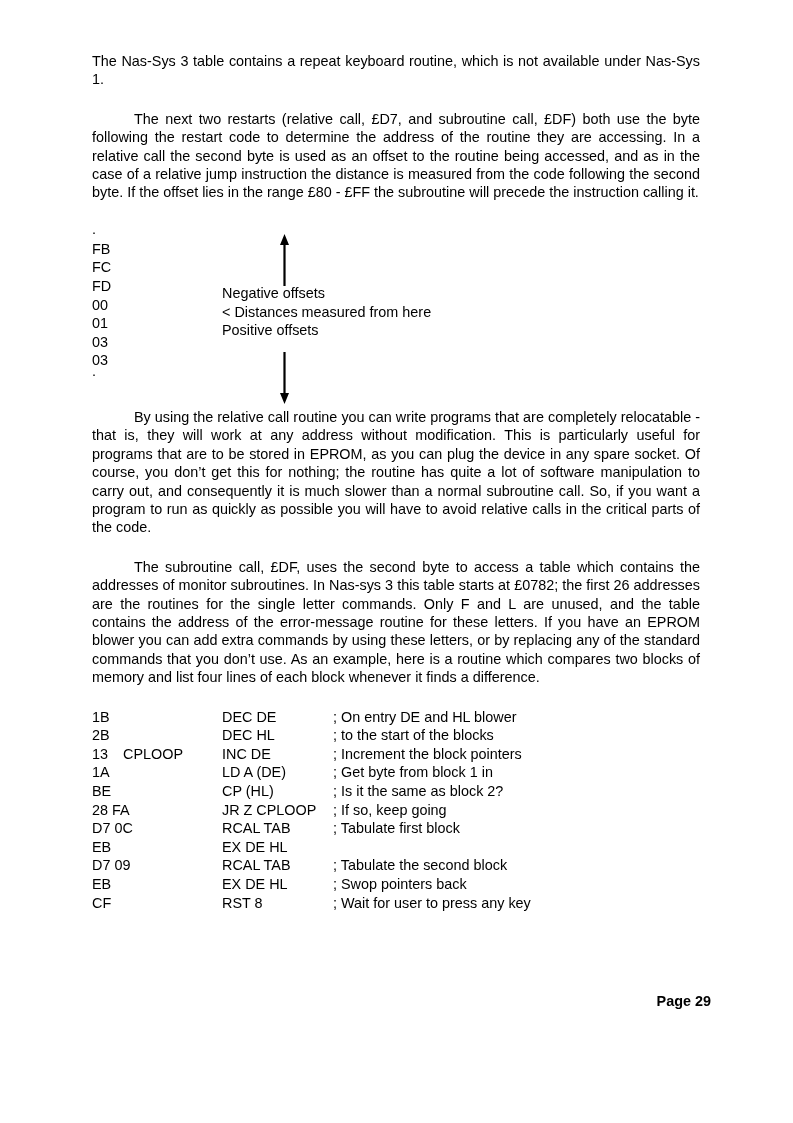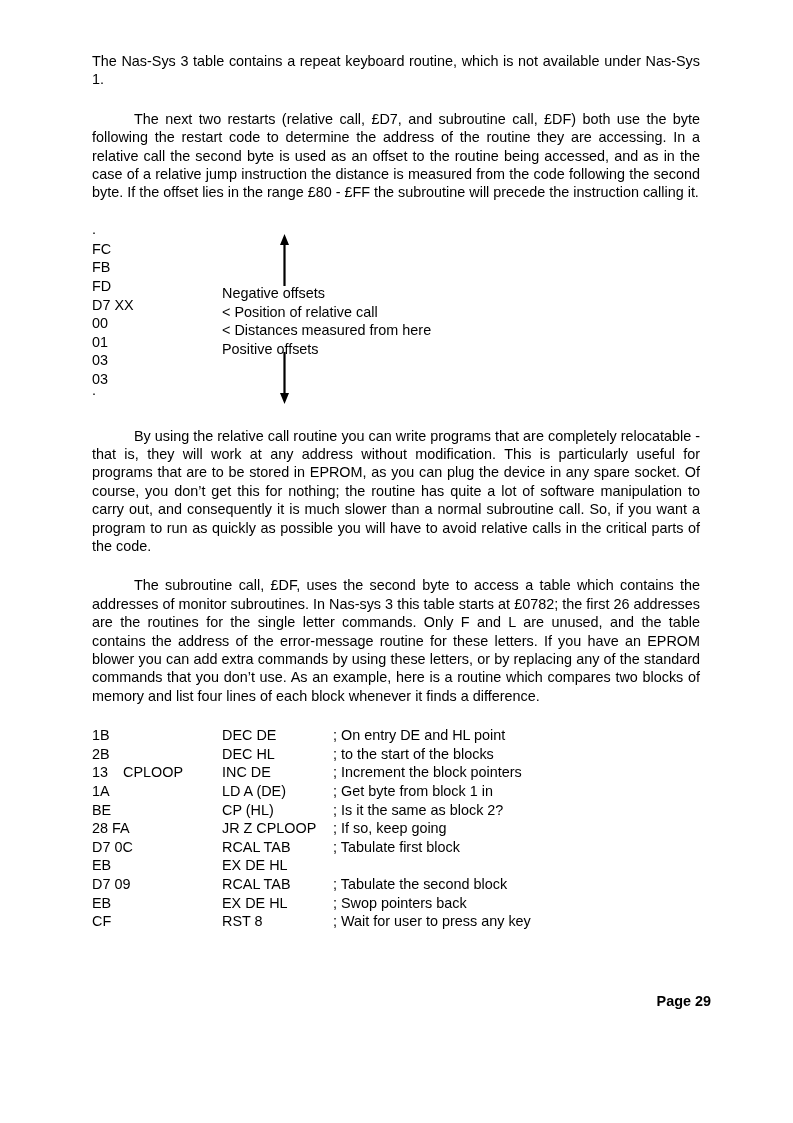--- a/index.html
+++ b/index.html
@@ -134,36 +134,32 @@
         <svg width="13" height="52" viewBox="0 0 13 52" xmlns="http://www.w3.org/2000/svg">
           <path d="M6.5 52 L11 41 L7.6 41 L7.6 0 L5.4 0 L5.4 41 L2 41 Z" fill="#000000"></path>
         </svg>
       </div>
 
       <div class="dot-row">
         <span class="col-hex">.</span>
       </div>
 
       <div class="diagram-row">
+        <span class="col-hex">FB</span>
+        <span class="col-desc"></span>
+      </div>
+      <div class="diagram-row">
         <span class="col-hex">FC</span>
-        <span class="col-desc"></span>
-      </div>
-      <div class="diagram-row">
-        <span class="col-hex">FB</span>
         <span class="col-desc"></span>
       </div>
       <div class="diagram-row">
         <span class="col-hex">FD</span>
         <span class="col-desc">Negative offsets</span>
       </div>
       <div class="diagram-row">
-        <span class="col-hex">D7 XX</span>
-        <span class="col-desc">&lt; Position of relative call</span>
-      </div>
-      <div class="diagram-row">
         <span class="col-hex">00</span>
         <span class="col-desc">&lt; Distances measured from here</span>
       </div>
       <div class="diagram-row">
         <span class="col-hex">01</span>
         <span class="col-desc">Positive offsets</span>
       </div>
       <div class="diagram-row">
         <span class="col-hex">03</span>
         <span class="col-desc"></span>
@@ -186,21 +182,21 @@
 
     <p class="para indent">The subroutine call, £DF, uses the second byte to access a table which contains the addresses of monitor subroutines.   In Nas-sys 3 this table starts at £0782; the first 26 addresses are the routines for the single letter commands. Only F and  L  are unused, and the table contains the address of the error-message routine for these letters.  If you have an EPROM blower you can add extra commands by using these letters, or by replacing any of the standard commands that you don’t use. As an example, here  is a routine which compares two blocks of memory and list four lines of  each  block  whenever  it  finds  a  difference.</p>
 
     <div class="gap-md"></div>
 
     <div class="listing">
       <div class="code-row">
         <span class="c-hex">1B</span>
         <span class="c-label"></span>
         <span class="c-mnem">DEC DE</span>
-        <span class="c-cmt">; On entry DE and HL point</span>
+        <span class="c-cmt">; On entry DE and HL blower</span>
       </div>
       <div class="code-row">
         <span class="c-hex">2B</span>
         <span class="c-label"></span>
         <span class="c-mnem">DEC HL</span>
         <span class="c-cmt">; to the start of the blocks</span>
       </div>
       <div class="code-row">
         <span class="c-hex">13</span>
         <span class="c-label">CPLOOP</span>

